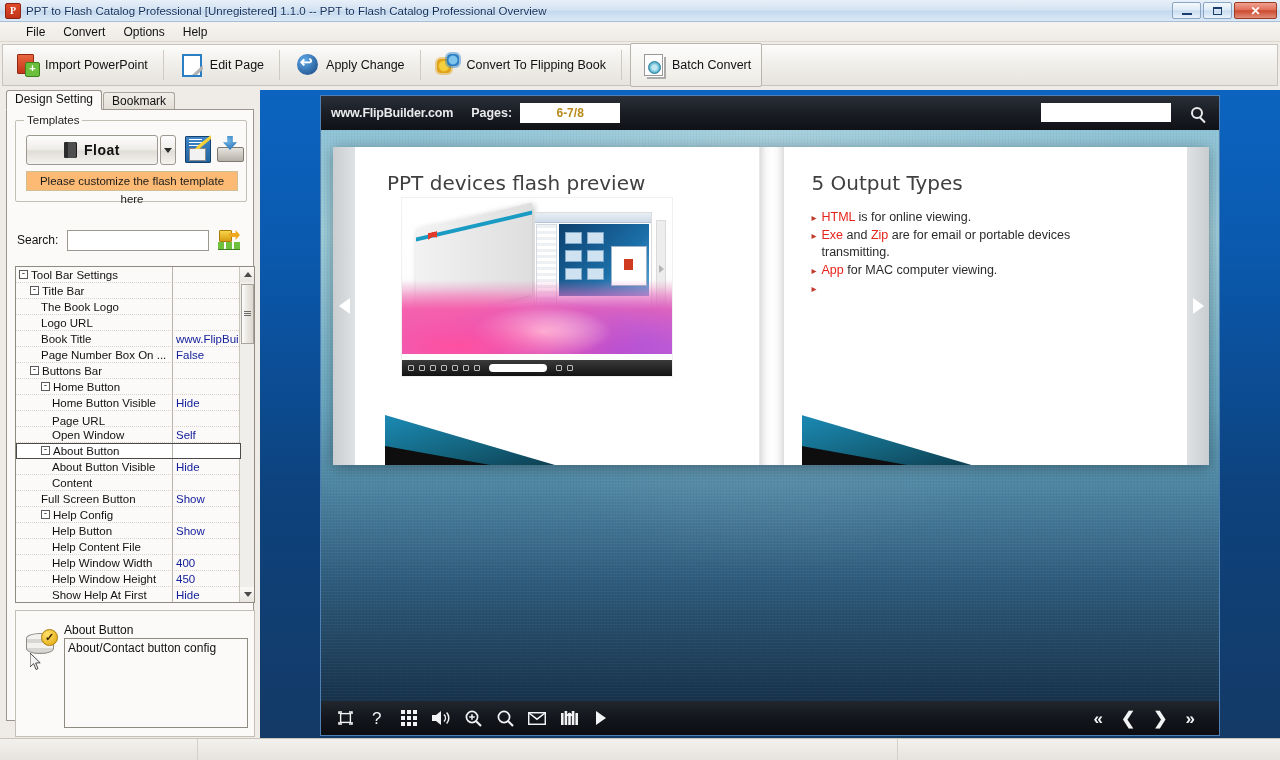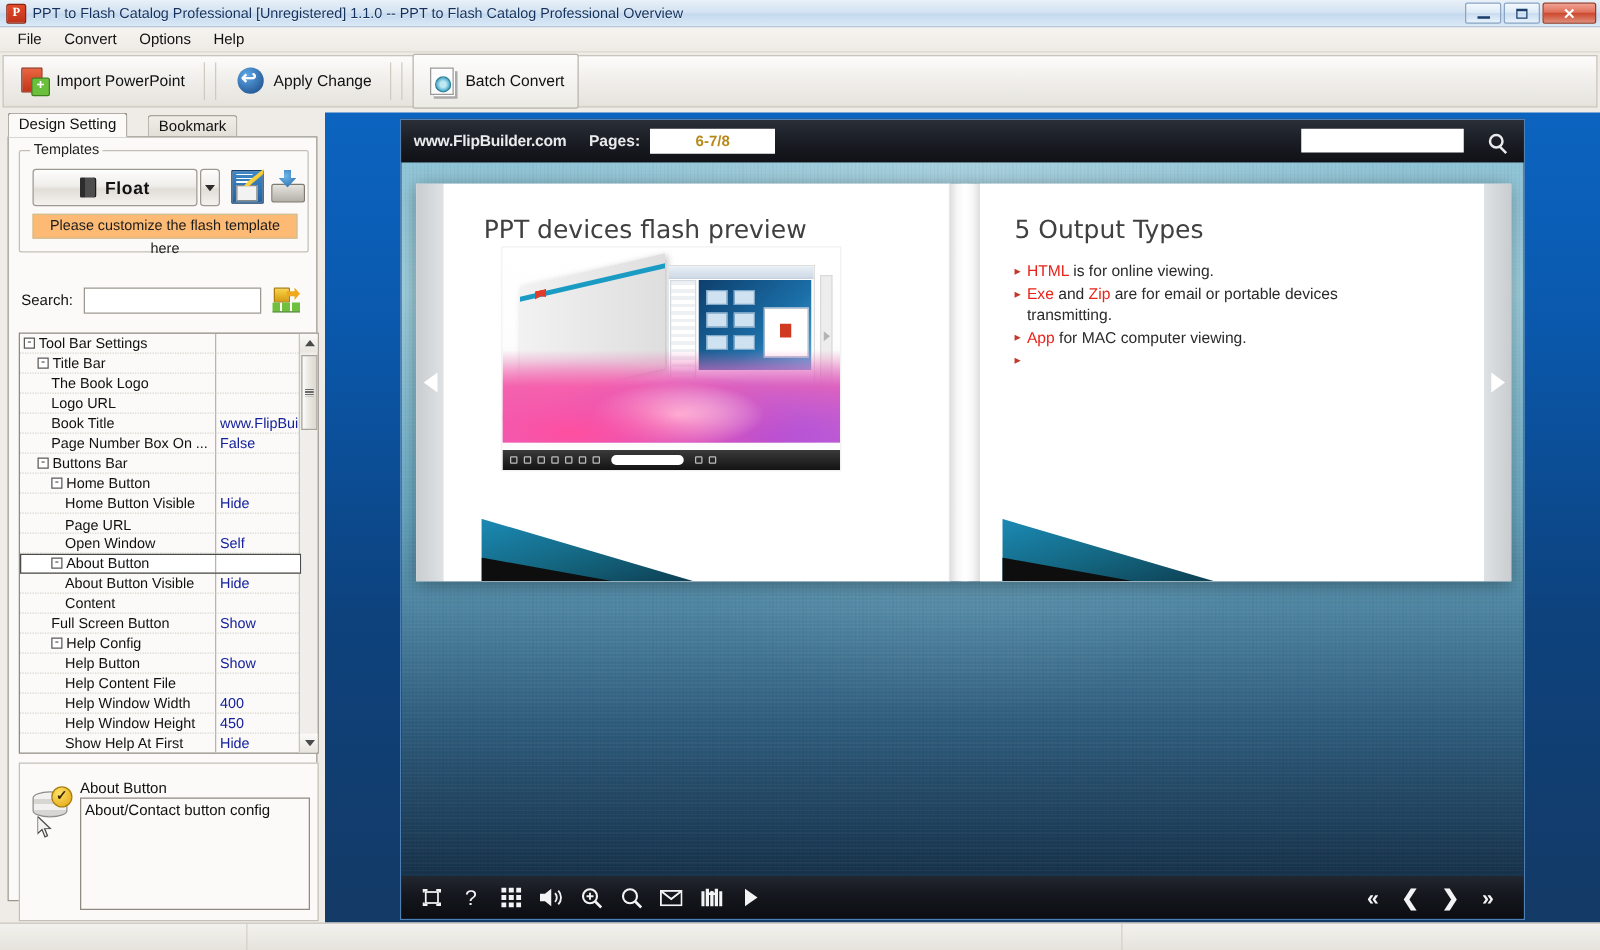--- a/index.html
+++ b/index.html
@@ -48,21 +48,21 @@
     background: linear-gradient(to bottom, #f0a291 0%, #e0705a 45%, #cc4a30 52%, #e08d78 100%);
     border-color: #9c3a22; color: #fff; font-weight: bold; font-size: 12px;
   }
   .winbtn .min-glyph { width: 10px; height: 2px; background: #1a3d6b; margin-top: 6px; }
   .winbtn .max-glyph { width: 9px; height: 8px; border: 1px solid #1a3d6b; border-top-width: 2px; }
 
   
   .menubar {
     position: absolute; left: 0; top: 22px; width: 1280px; height: 20px;
     background: linear-gradient(to bottom, #f6f4f0, #eeebe5);
-    display: flex; align-items: flex-start; padding-left: 5px;
+    display: flex; align-items: center; padding-left: 17px;
     border-bottom: 1px solid #dcd7cf;
   }
   .menu-item {
     padding: 2px 9px; font-size: 12px; color: #111; cursor: default;
   }
 
   
   .toolbar {
     position: absolute; left: 2px; top: 44px; width: 1276px; height: 42px;
     background: linear-gradient(to bottom, #fcfcfb 0%, #f0eeea 50%, #e6e3dd 100%);
@@ -131,21 +131,21 @@
   
   .leftpanel {
     position: absolute; left: 2px; top: 90px; width: 256px; height: 648px;
     background: #efece7;
   }
   .tabrow { position: absolute; left: 4px; top: 0; height: 20px; display: flex; align-items: flex-end; }
   .tab {
     height: 18px; padding: 1px 8px 0 8px; font-size: 12px; color: #111;
     border: 1px solid #a9a49c; border-bottom: none;
     background: linear-gradient(to bottom,#f1eee9,#e2ded6);
-    border-radius: 3px 3px 0 0; margin-right: 16px; text-align: right;
+    border-radius: 3px 3px 0 0; margin-right: 1px; text-align: right;
   }
   .tab.active {
     background: #fbfaf8; height: 20px; border-color: #9a958d; border-bottom: 1px solid #fbfaf8;
     position: relative; z-index: 2;
   }
   .tabbody {
     position: absolute; left: 4px; top: 19px; width: 248px; height: 612px;
     background: #fbfaf8; border: 1px solid #9a958d;
   }
 
@@ -492,26 +492,34 @@
     <div class="menu-item">Options</div>
     <div class="menu-item">Help</div>
   </div>
 
   <div class="toolbar">
     <div class="tbtn">
       <div class="ico ico-ppt"></div>
       <div class="tbtn-label">Import PowerPoint</div>
     </div>
     <div class="tb-sep"></div>
+    <div class="tbtn">
+      <div class="ico ico-edit"></div>
+      <div class="tbtn-label">Edit Page</div>
+    </div>
     <div class="tb-sep"></div>
     <div class="tbtn">
       <div class="ico ico-apply"></div>
       <div class="tbtn-label">Apply Change</div>
     </div>
     <div class="tb-sep"></div>
+    <div class="tbtn">
+      <div class="ico ico-gears"></div>
+      <div class="tbtn-label">Convert To Flipping Book</div>
+    </div>
     <div class="tb-sep"></div>
     <div class="tbtn boxed">
       <div class="ico ico-batch"></div>
       <div class="tbtn-label">Batch Convert</div>
     </div>
   </div>
 
   <div class="leftpanel">
     <div class="tabrow">
       <div class="tab active">Design Setting</div>

